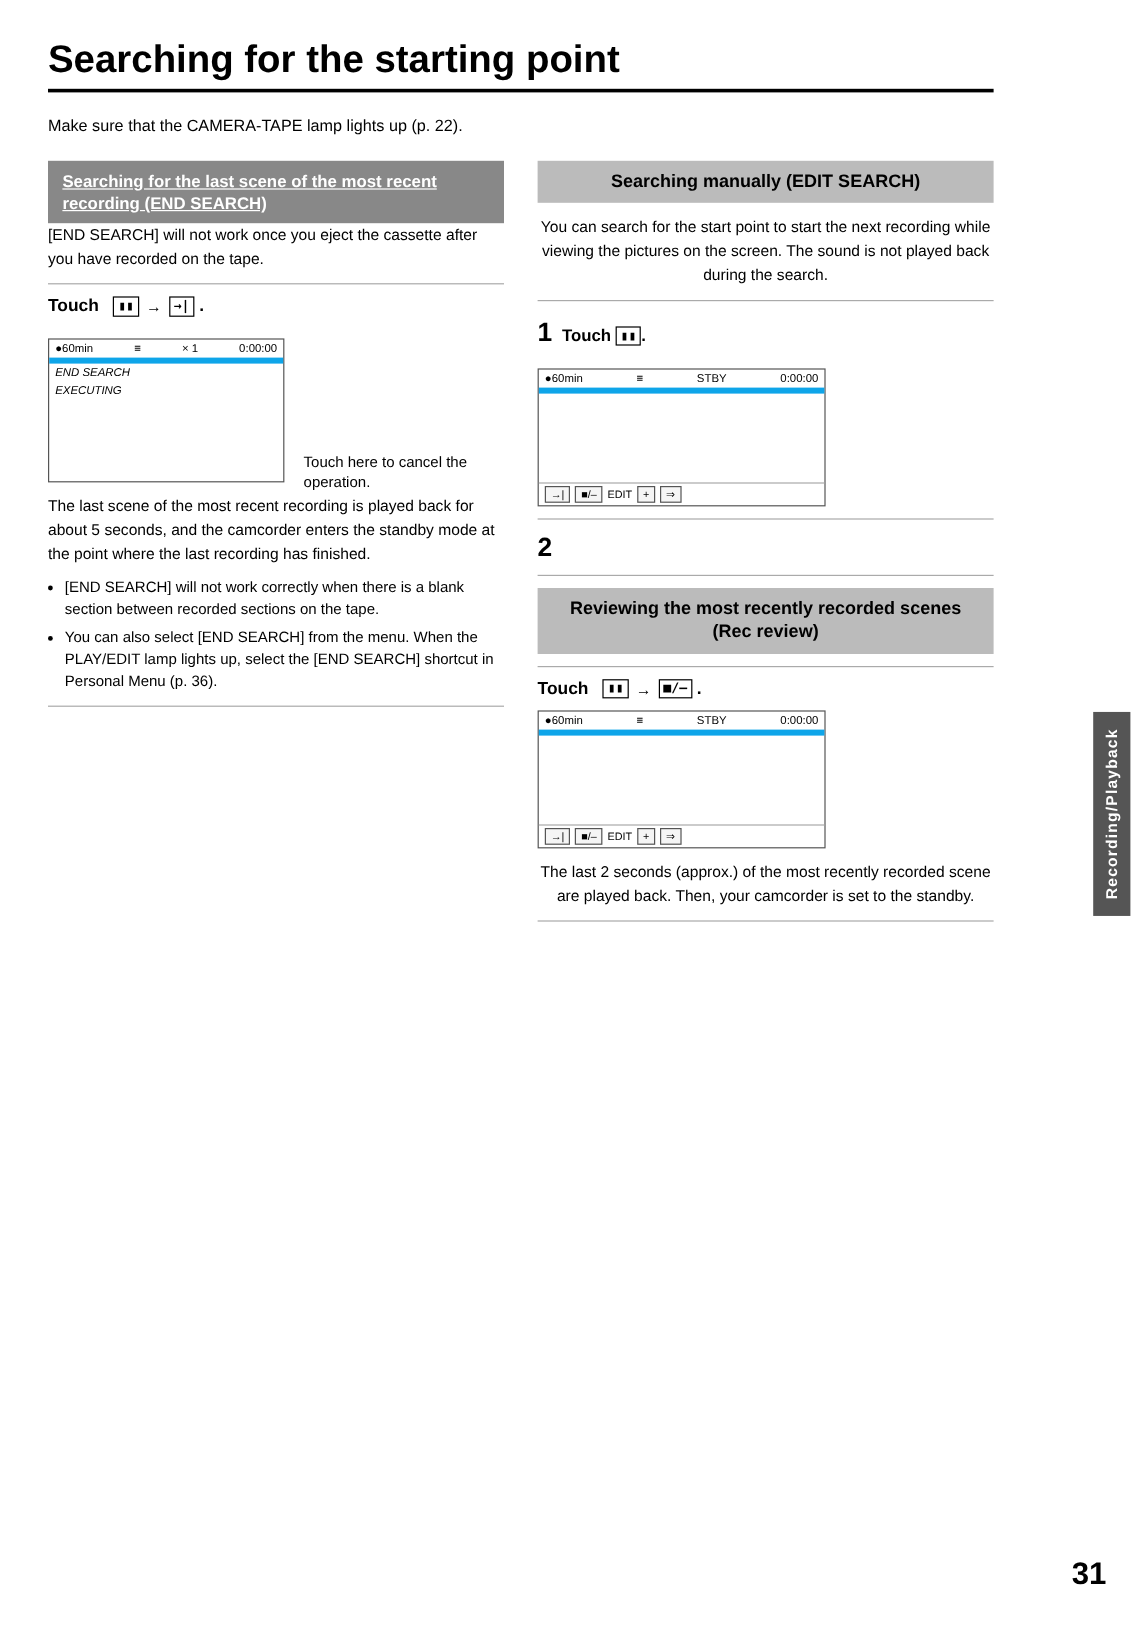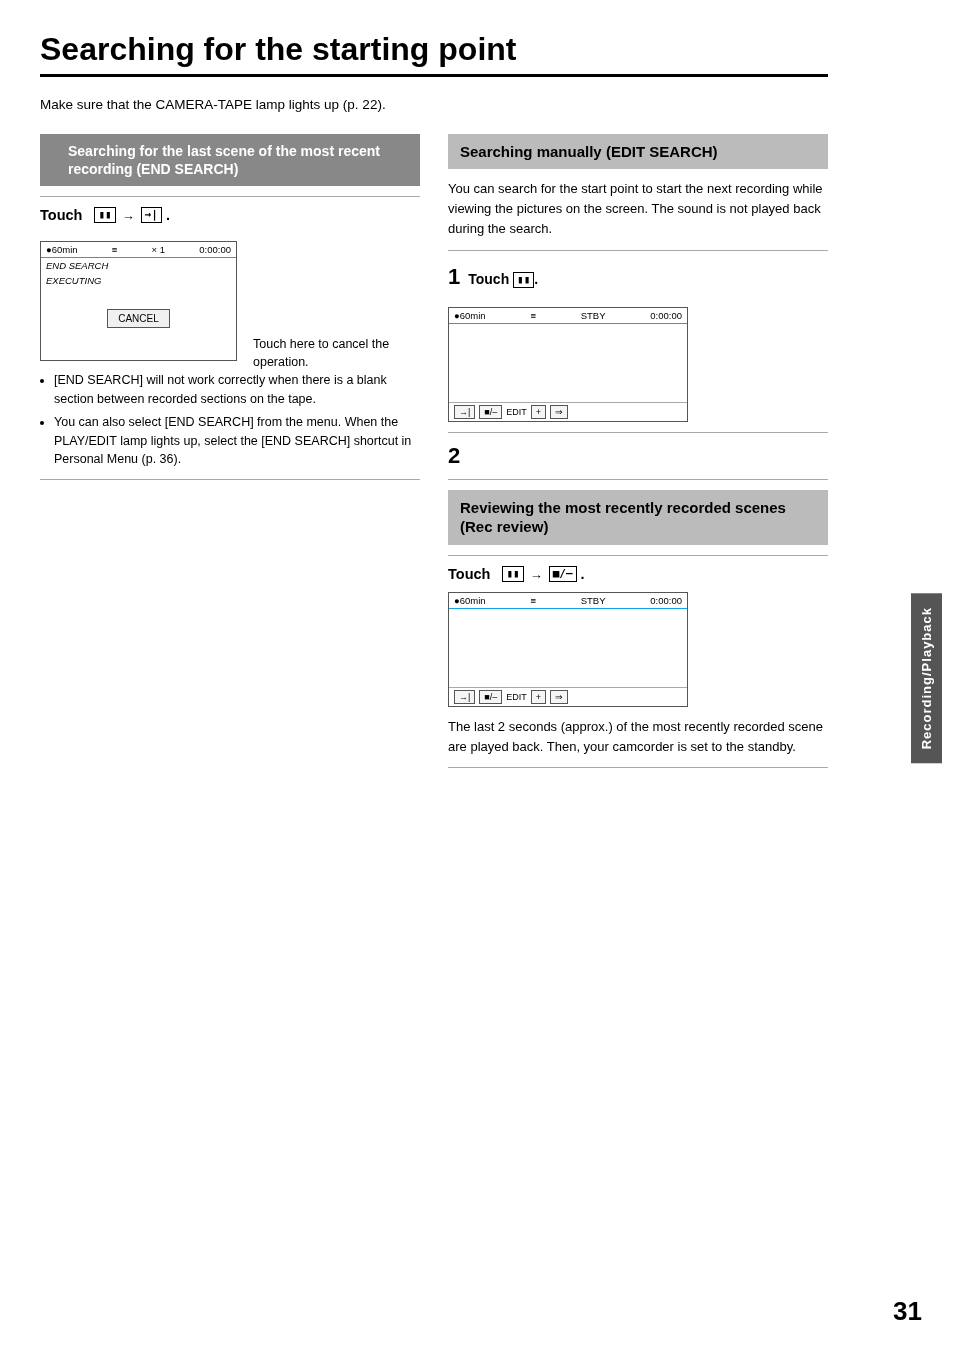--- a/index.html
+++ b/index.html
@@ -75,30 +75,32 @@
     }
 
     .col-left {
       flex: 1;
       max-width: 420px;
     }
 
     .col-right {
       flex: 1;
       max-width: 380px;
+      text-align: center;
     }
 
     .section-box {
       background: #888;
       color: #fff;
-      padding: 8px 28px;
+      padding: 8px 12px;
       font-size: 14px;
       font-weight: bold;
       margin-bottom: 0;
       line-height: 1.3;
+      text-decoration: underline;
     }
 
     .section-box-light {
       background: #bbb;
       color: #000;
       padding: 8px 12px;
       font-size: 15px;
       font-weight: bold;
       margin-bottom: 10px;
       line-height: 1.3;
@@ -144,21 +146,21 @@
       margin: 8px 0 10px 0;
       font-size: 10px;
     }
 
     .lcd-top-bar {
       display: flex;
       justify-content: space-between;
       align-items: center;
       padding: 2px 5px;
       font-size: 9.5px;
-      border-bottom: 1px solid #0ea5e9;
+      border-bottom: 5px solid #0ea5e9;
     }
 
     .lcd-bottom-bar {
       position: absolute;
       bottom: 0;
       left: 0;
       right: 0;
       border-top: 1px solid #aaa;
       display: flex;
       align-items: center;
@@ -262,20 +264,21 @@
     <h1 class="page-title">Searching for the starting point</h1>
 
     <p class="intro-text">Make sure that the CAMERA-TAPE lamp lights up (p. 22).</p>
 
     <div class="two-col">
 
       <div class="col-left">
 
         <div class="section-box">Searching for the last scene of the most recent recording (END SEARCH)</div>
 
+        <p class="body-text">[END SEARCH] will not work once you eject the cassette after you have recorded on the tape.</p>
 
         <hr class="divider">
 
         <div class="touch-instruction">
           <span>Touch</span>&nbsp;
           <span class="icon-inline">▮▮</span>
           <span class="arrow-sym">→</span>
           <span class="icon-inline">→|</span>
           <span>.</span>
         </div>
@@ -283,27 +286,25 @@
         <div class="screen-with-note">
           <div class="lcd-screen">
             <div class="lcd-top-bar">
               <span>●<span>60min</span></span>
               <span>≡</span>
               <span>× 1</span>
               <span>0:00:00</span>
             </div>
             <div class="lcd-mid-text">END SEARCH</div>
             <div class="lcd-mid-text">EXECUTING</div>
-            <div class="lcd-center">
-              <span class="cancel-box">CANCEL</span>
-            </div>
           </div>
           <div class="touch-note">Touch here to cancel the operation.</div>
         </div>
 
+        <p class="body-text">The last scene of the most recent recording is played back for about 5 seconds, and the camcorder enters the standby mode at the point where the last recording has finished.</p>
 
         <ul class="bullet-list">
           <li>[END SEARCH] will not work correctly when there is a blank section between recorded sections on the tape.</li>
           <li>You can also select [END SEARCH] from the menu. When the PLAY/EDIT lamp lights up, select the [END SEARCH] shortcut in Personal Menu (p. 36).</li>
         </ul>
 
         <hr class="divider">
 
       </div>
 

